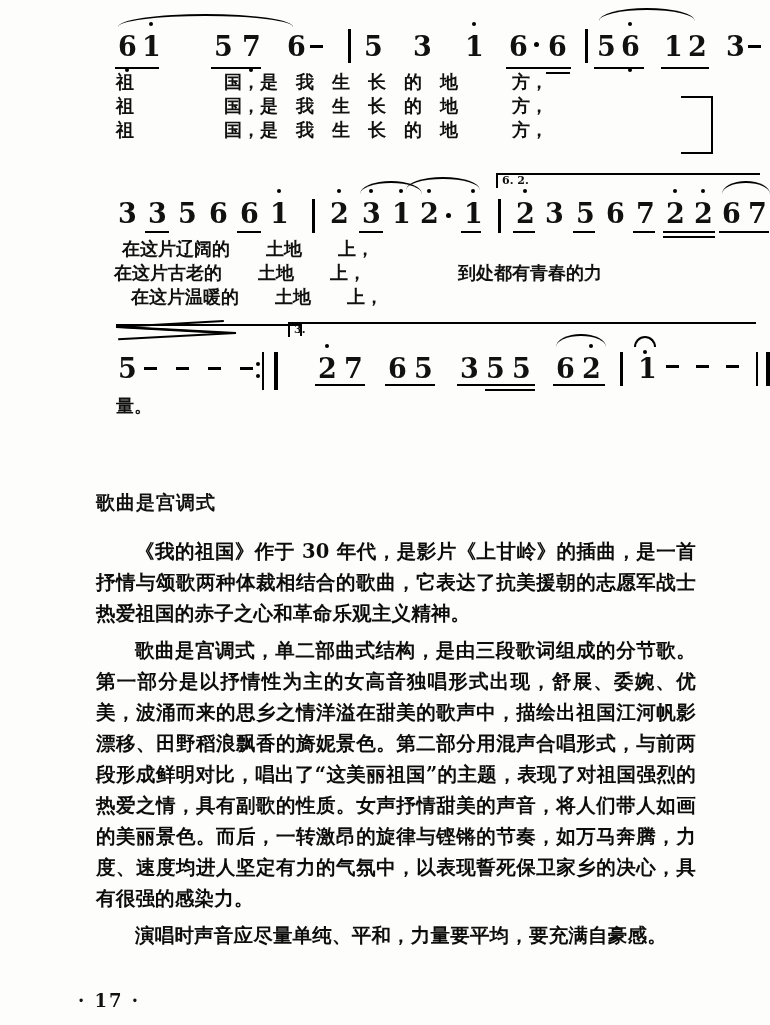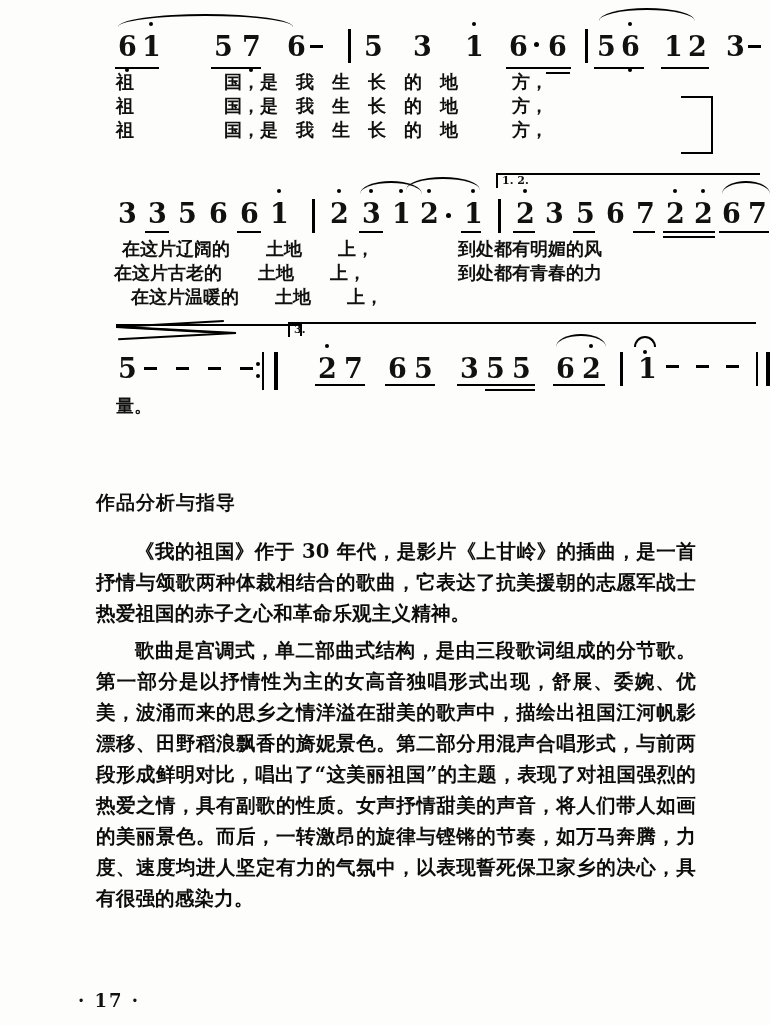--- a/index.html
+++ b/index.html
@@ -307,21 +307,21 @@
         <div class="note" style="left:330px;"><span class="num dot-up">2</span></div>
         <div class="note" style="left:362px;"><span class="num dot-up">3</span></div>
         <div class="beam" style="left:359px; bottom:4px; width:24px;"></div>
         <div class="note" style="left:392px;"><span class="num dot-up">1</span></div>
         <div class="note" style="left:420px;"><span class="num dot-up">2</span></div>
         <div class="augdot" style="left:446px; bottom:19px;"></div>
         <div class="note" style="left:464px;"><span class="num dot-up">1</span></div>
         <div class="beam" style="left:461px; bottom:4px; width:20px;"></div>
 
         <div class="volta" style="left:496px; top:-2px; width:262px;">
-          <span class="volta-label">1. 2.</span>
+          <span class="volta-label">6. 2.</span>
         </div>
         <div class="barline" style="left:498px; bottom:4px;"></div>
 
         <div class="note" style="left:516px;"><span class="num dot-up">2</span></div>
         <div class="beam" style="left:513px; bottom:4px; width:22px;"></div>
         <div class="note" style="left:545px;"><span class="num">3</span></div>
         <div class="note" style="left:576px;"><span class="num">5</span></div>
         <div class="beam" style="left:573px; bottom:4px; width:22px;"></div>
         <div class="note" style="left:606px;"><span class="num">6</span></div>
         <div class="note" style="left:636px;"><span class="num">7</span></div>
@@ -332,21 +332,20 @@
         <div class="note" style="left:694px;"><span class="num dot-up">2</span></div>
         <div class="slur-s" style="left:722px; top:6px; width:48px;"></div>
         <div class="note" style="left:722px;"><span class="num">6</span></div>
         <div class="beam" style="left:719px; bottom:4px; width:50px;"></div>
         <div class="note" style="left:748px;"><span class="num">7</span></div>
 
       </div>
 
       <div class="lyricline" style="height:24px;">
         <span class="syl" style="left:122px;">在这片辽阔的　　土地　　上，</span>
-        <span class="syl" style="left:458px;">到处都有明媚的风</span>
       </div>
       <div class="lyricline" style="height:24px;">
         <span class="syl" style="left:458px;">到处都有青春的力</span>
         <span class="syl" style="left:114px;">在这片古老的　　土地　　上，</span>
       </div>
       <div class="lyricline" style="height:24px;">
         <span class="syl" style="left:131px;">在这片温暖的　　土地　　上，</span>
       </div>
     </div>
 
@@ -405,21 +404,22 @@
         <div class="endbar" style="left:756px; bottom:6px;"></div>
       </div>
 
       <div class="lyricline" style="height:26px;">
         <span class="syl" style="left:116px;">量。</span>
       </div>
     </div>
   </div>
 
   <div style="position:absolute; left:96px; top:490px; width:600px;">
-    <div class="analysis-heading">作品分析与指导</div>
+    <div class="analysis-heading">歌曲是宫调式</div>
     <div style="height:20px;"></div>
     <p class="para indent" style="margin-bottom:6px;">《我的祖国》作于 30 年代，是影片《上甘岭》的插曲，是一首抒情与颂歌两种体裁相结合的歌曲，它表达了抗美援朝的志愿军战士热爱祖国的赤子之心和革命乐观主义精神。</p>
     <p class="para indent" style="margin-bottom:6px;">歌曲是宫调式，单二部曲式结构，是由三段歌词组成的分节歌。第一部分是以抒情性为主的女高音独唱形式出现，舒展、委婉、优美，波涌而来的思乡之情洋溢在甜美的歌声中，描绘出祖国江河帆影漂移、田野稻浪飘香的旖妮景色。第二部分用混声合唱形式，与前两段形成鲜明对比，唱出了“这美丽祖国”的主题，表现了对祖国强烈的热爱之情，具有副歌的性质。女声抒情甜美的声音，将人们带人如画的美丽景色。而后，一转激昂的旋律与铿锵的节奏，如万马奔腾，力度、速度均进人坚定有力的气氛中，以表现誓死保卫家乡的决心，具有很强的感染力。</p>
+    <p class="para indent">演唱时声音应尽量单纯、平和，力量要平均，要充满自豪感。</p>
   </div>
 
   <div class="pagenum" style="position:absolute; left:78px; top:990px; bottom:auto;">· 17 ·</div>
 
 </div>
 
 </body></html>

